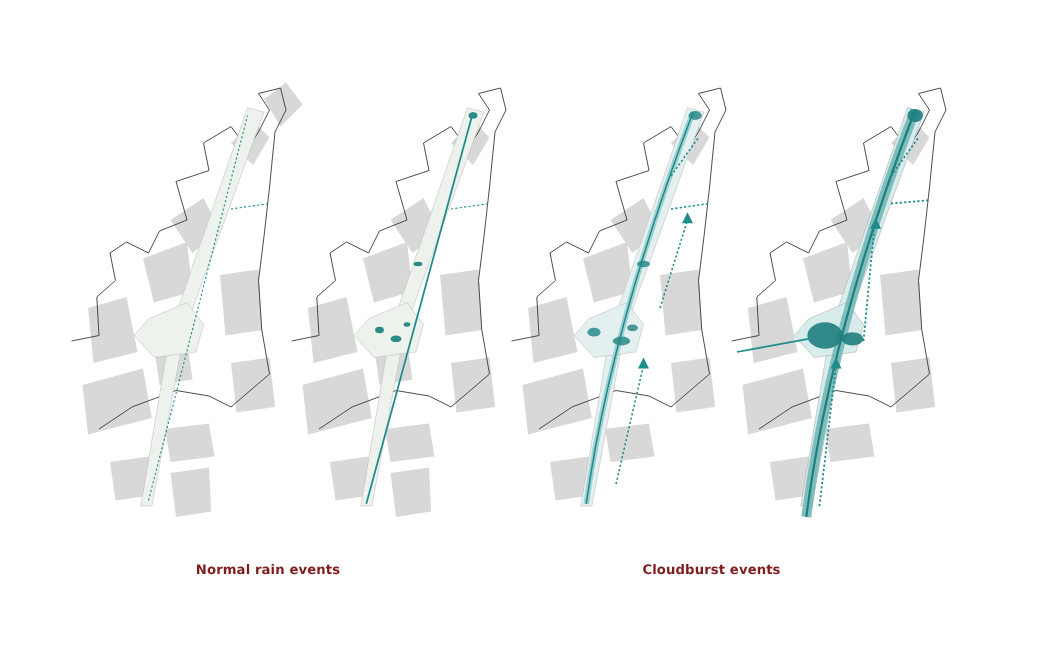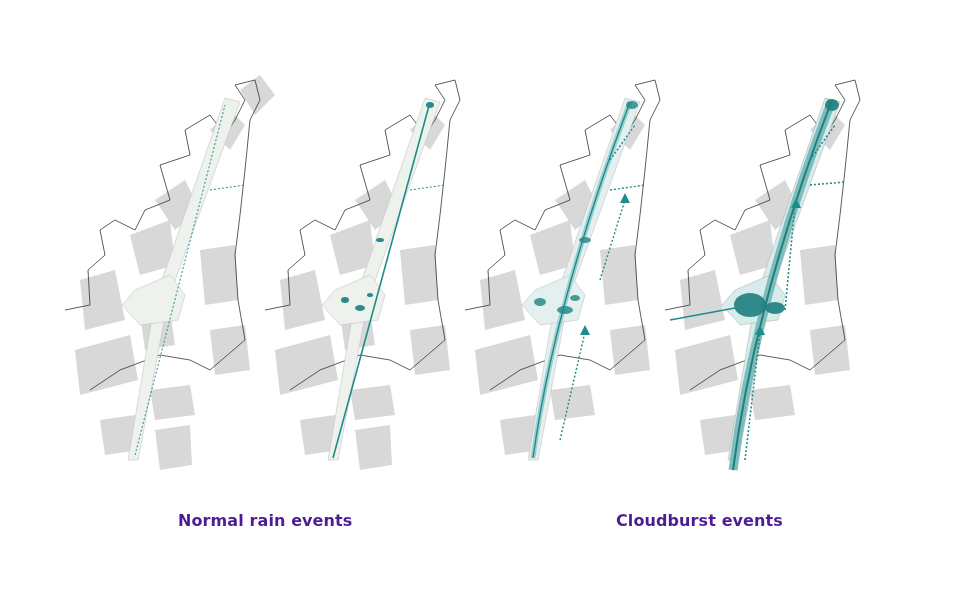--- a/index.html
+++ b/index.html
@@ -1,21 +1,21 @@
 <!DOCTYPE html>
 <html><head>
 <meta charset="utf-8">
 <style>
   html, body { margin: 0; padding: 0; background: #ffffff; }
   body { width: 960px; height: 600px; position: relative; overflow: hidden;
          font-family: "DejaVu Sans", sans-serif; }
   .panel { position: absolute; top: 70px; width: 240px; height: 440px; }
   .panel svg { width: 240px; height: 440px; display: block; }
-  .caption { position: absolute; top: 511px; font-size: 16px; font-weight: bold;
-             color: #4c1d95; letter-spacing: 0.1px; }
+  .caption { position: absolute; top: 511px; font-size: 12px; font-weight: bold;
+             color: #7f1d1d; letter-spacing: 0.1px; }
 </style>
 </head>
 <body>
 
 <div class="panel" style="left:60px;">
   <svg viewBox="0 0 240 440">
     <g fill="#d8d8d8">
       <polygon points="150,60 170,40 185,55 170,80"></polygon>
       <polygon points="95,130 125,110 140,140 115,160"></polygon>
       <polygon points="140,180 175,175 178,230 145,235"></polygon>
@@ -144,13 +144,13 @@
       <line x1="150" y1="115" x2="185" y2="112"></line>
     </g>
     <g fill="#1f8c8c">
       <polygon points="100,255 95,265 105,265"></polygon>
       <polygon points="136,128 131,138 141,138"></polygon>
     </g>
   </svg>
 </div>
 
 <div class="caption" style="left:178px;">Normal rain events</div>
-<div class="caption" style="left:616px;">Cloudburst events</div>
+<div class="caption" style="left:584px;">Cloudburst events</div>
 
 </body></html>

